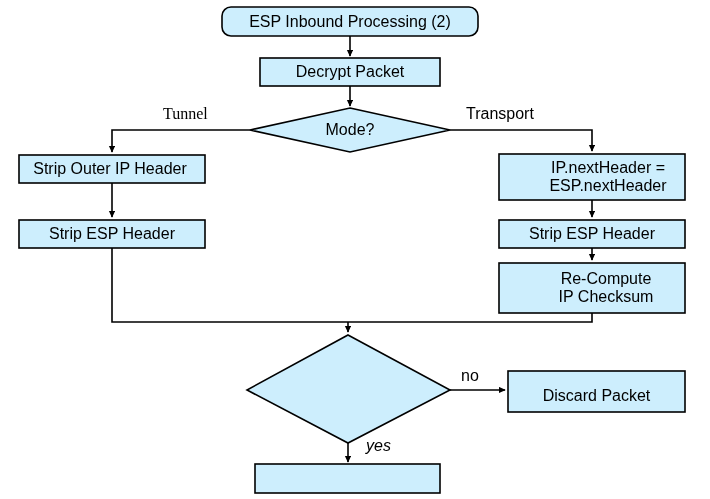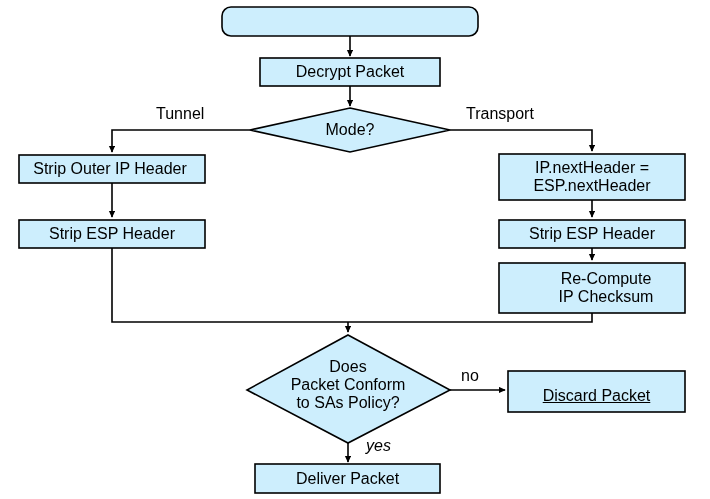--- a/index.html
+++ b/index.html
@@ -104,46 +104,43 @@
       <rect x="499" y="263" width="186" height="50" fill="#cdeefd" stroke="#000000" stroke-width="1.6"></rect>
 
       <polygon points="348,335 450,390 348,443 247,390" fill="#cdeefd" stroke="#000000" stroke-width="1.6"></polygon>
 
       <rect x="508" y="371" width="177" height="41" fill="#cdeefd" stroke="#000000" stroke-width="1.6"></rect>
 
       <rect x="255" y="464" width="185" height="29" fill="#cdeefd" stroke="#000000" stroke-width="1.6"></rect>
     </g>
   </svg>
 
+  <div class="node-label" style="left:222px; top:7px; width:256px; height:29px;">ESP Inbound Processing (2)</div>
 
   <div class="node-label" style="left:300px; top:116px; width:100px; height:28px;">Mode?</div>
 
   <div class="node-label" style="left:260px; top:58px; width:180px; height:28px;">Decrypt Packet</div>
 
   <div class="node-label" style="left:19px; top:155px; width:182px; height:28px;">Strip Outer IP Header</div>
 
   <div class="node-label" style="left:19px; top:220px; width:186px; height:28px;">Strip ESP Header</div>
 
-  <div class="node-label" style="left:499px; top:154px; width:186px; height:46px;">IP.nextHeader =
+  <div class="node-label" style="left:499px; top:154px; width:186px; height:46px;padding-left:16px;">IP.nextHeader =
 ESP.nextHeader</div>
 
   <div class="node-label" style="left:499px; top:220px; width:186px; height:28px;">Strip ESP Header</div>
 
   <div class="node-label" style="left:499px; top:263px; width:214px; height:50px;">Re-Compute
 IP Checksum</div>
 
-  <div class="node-label" style="left:258px; top:354px; width:180px; height:62px;">Does
-Packet Conform
-to SAs Policy?</div>
 
-  <div class="node-label" style="left:508px; top:371px; width:177px; height:50px;text-decoration:underline;">Discard Packet</div>
+  <div class="node-label" style="left:508px; top:371px; width:177px; height:50px;">Discard Packet</div>
 
-  <div class="node-label" style="left:255px; top:464px; width:185px; height:29px;">Deliver Packet</div>
 
-  <div class="edge-label" style="left:156px; top:106px;">Tunnel</div>
+  <div class="edge-label" style="left:163px; top:106px;font-family:Liberation Serif, serif;">Tunnel</div>
 
   <div class="edge-label" style="left:466px; top:106px;">Transport</div>
 
   <div class="edge-label" style="left:461px; top:368px;">no</div>
 
   <div class="edge-label" style="left:366px; top:438px;font-style:italic;">yes</div>
 
 </div>
 
 </body></html>

